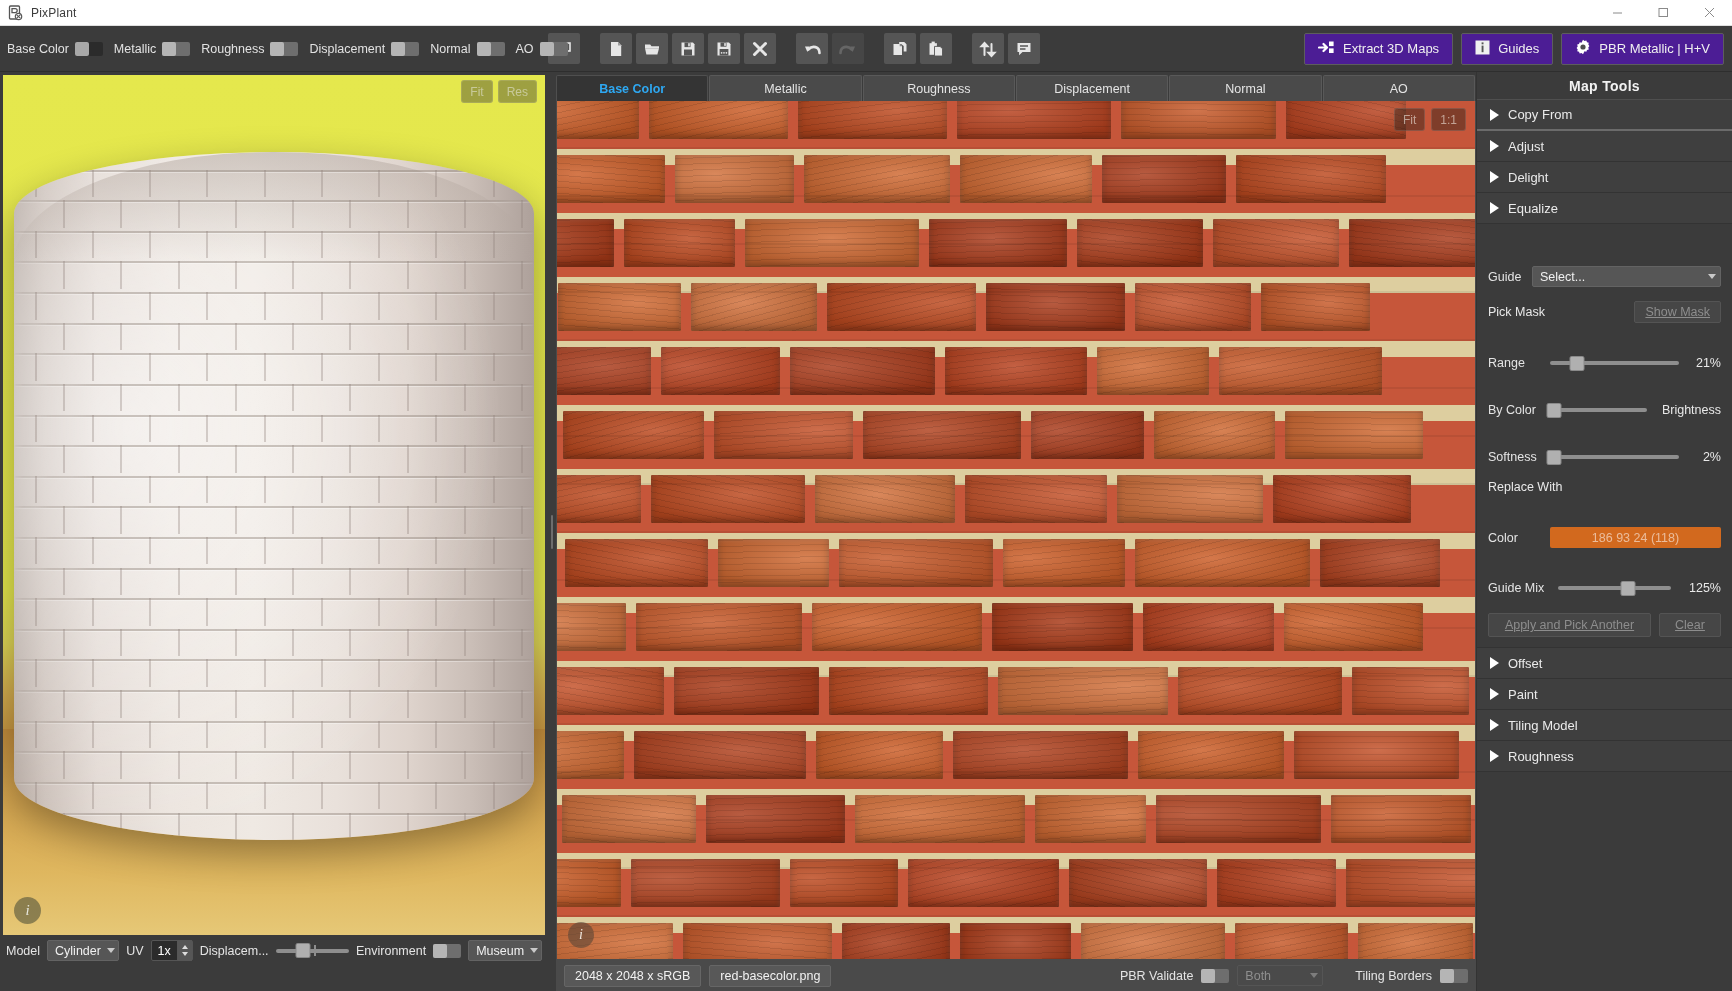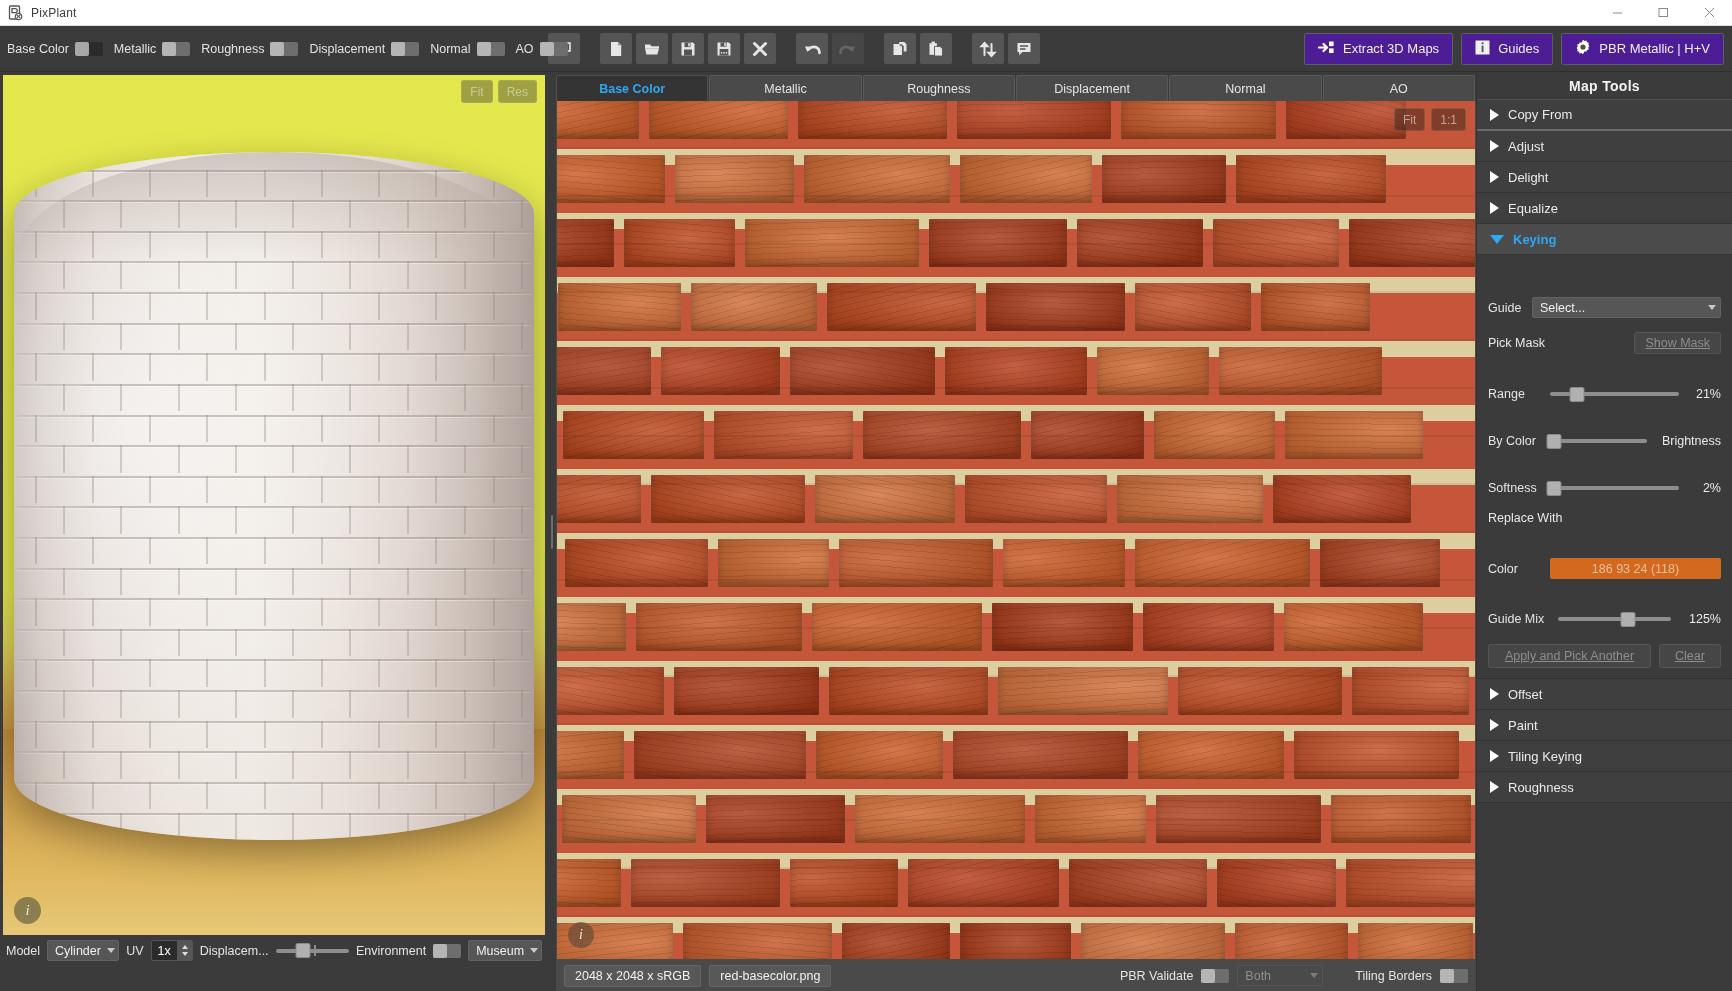--- a/index.html
+++ b/index.html
@@ -880,24 +880,20 @@
       </div>
       <div class="acc-head">
         <span class="tri-right"></span>
         <span>Delight</span>
       </div>
       <div class="acc-head">
         <span class="tri-right"></span>
         <span>Equalize</span>
       </div>
 
-      <div class="acc-head open">
-        <span class="tri-down"></span>
-        <span>Keying</span>
-      </div>
 
       <div class="acc-body">
         <div class="frow">
           <span class="flbl" style="width:36px">Guide</span>
           <div class="combo combo-wide">
             <span class="cv">Select...</span>
             <span class="caret"></span>
           </div>
         </div>
 
@@ -961,21 +957,21 @@
       <div class="acc-head">
         <span class="tri-right"></span>
         <span>Offset</span>
       </div>
       <div class="acc-head">
         <span class="tri-right"></span>
         <span>Paint</span>
       </div>
       <div class="acc-head">
         <span class="tri-right"></span>
-        <span>Tiling Keying</span>
+        <span>Tiling Model</span>
       </div>
       <div class="acc-head">
         <span class="tri-right"></span>
         <span>Roughness</span>
       </div>
       <div style="flex:1 1 auto;background:#3b3b3b"></div>
     </div>
 
   </div>
 </div>

